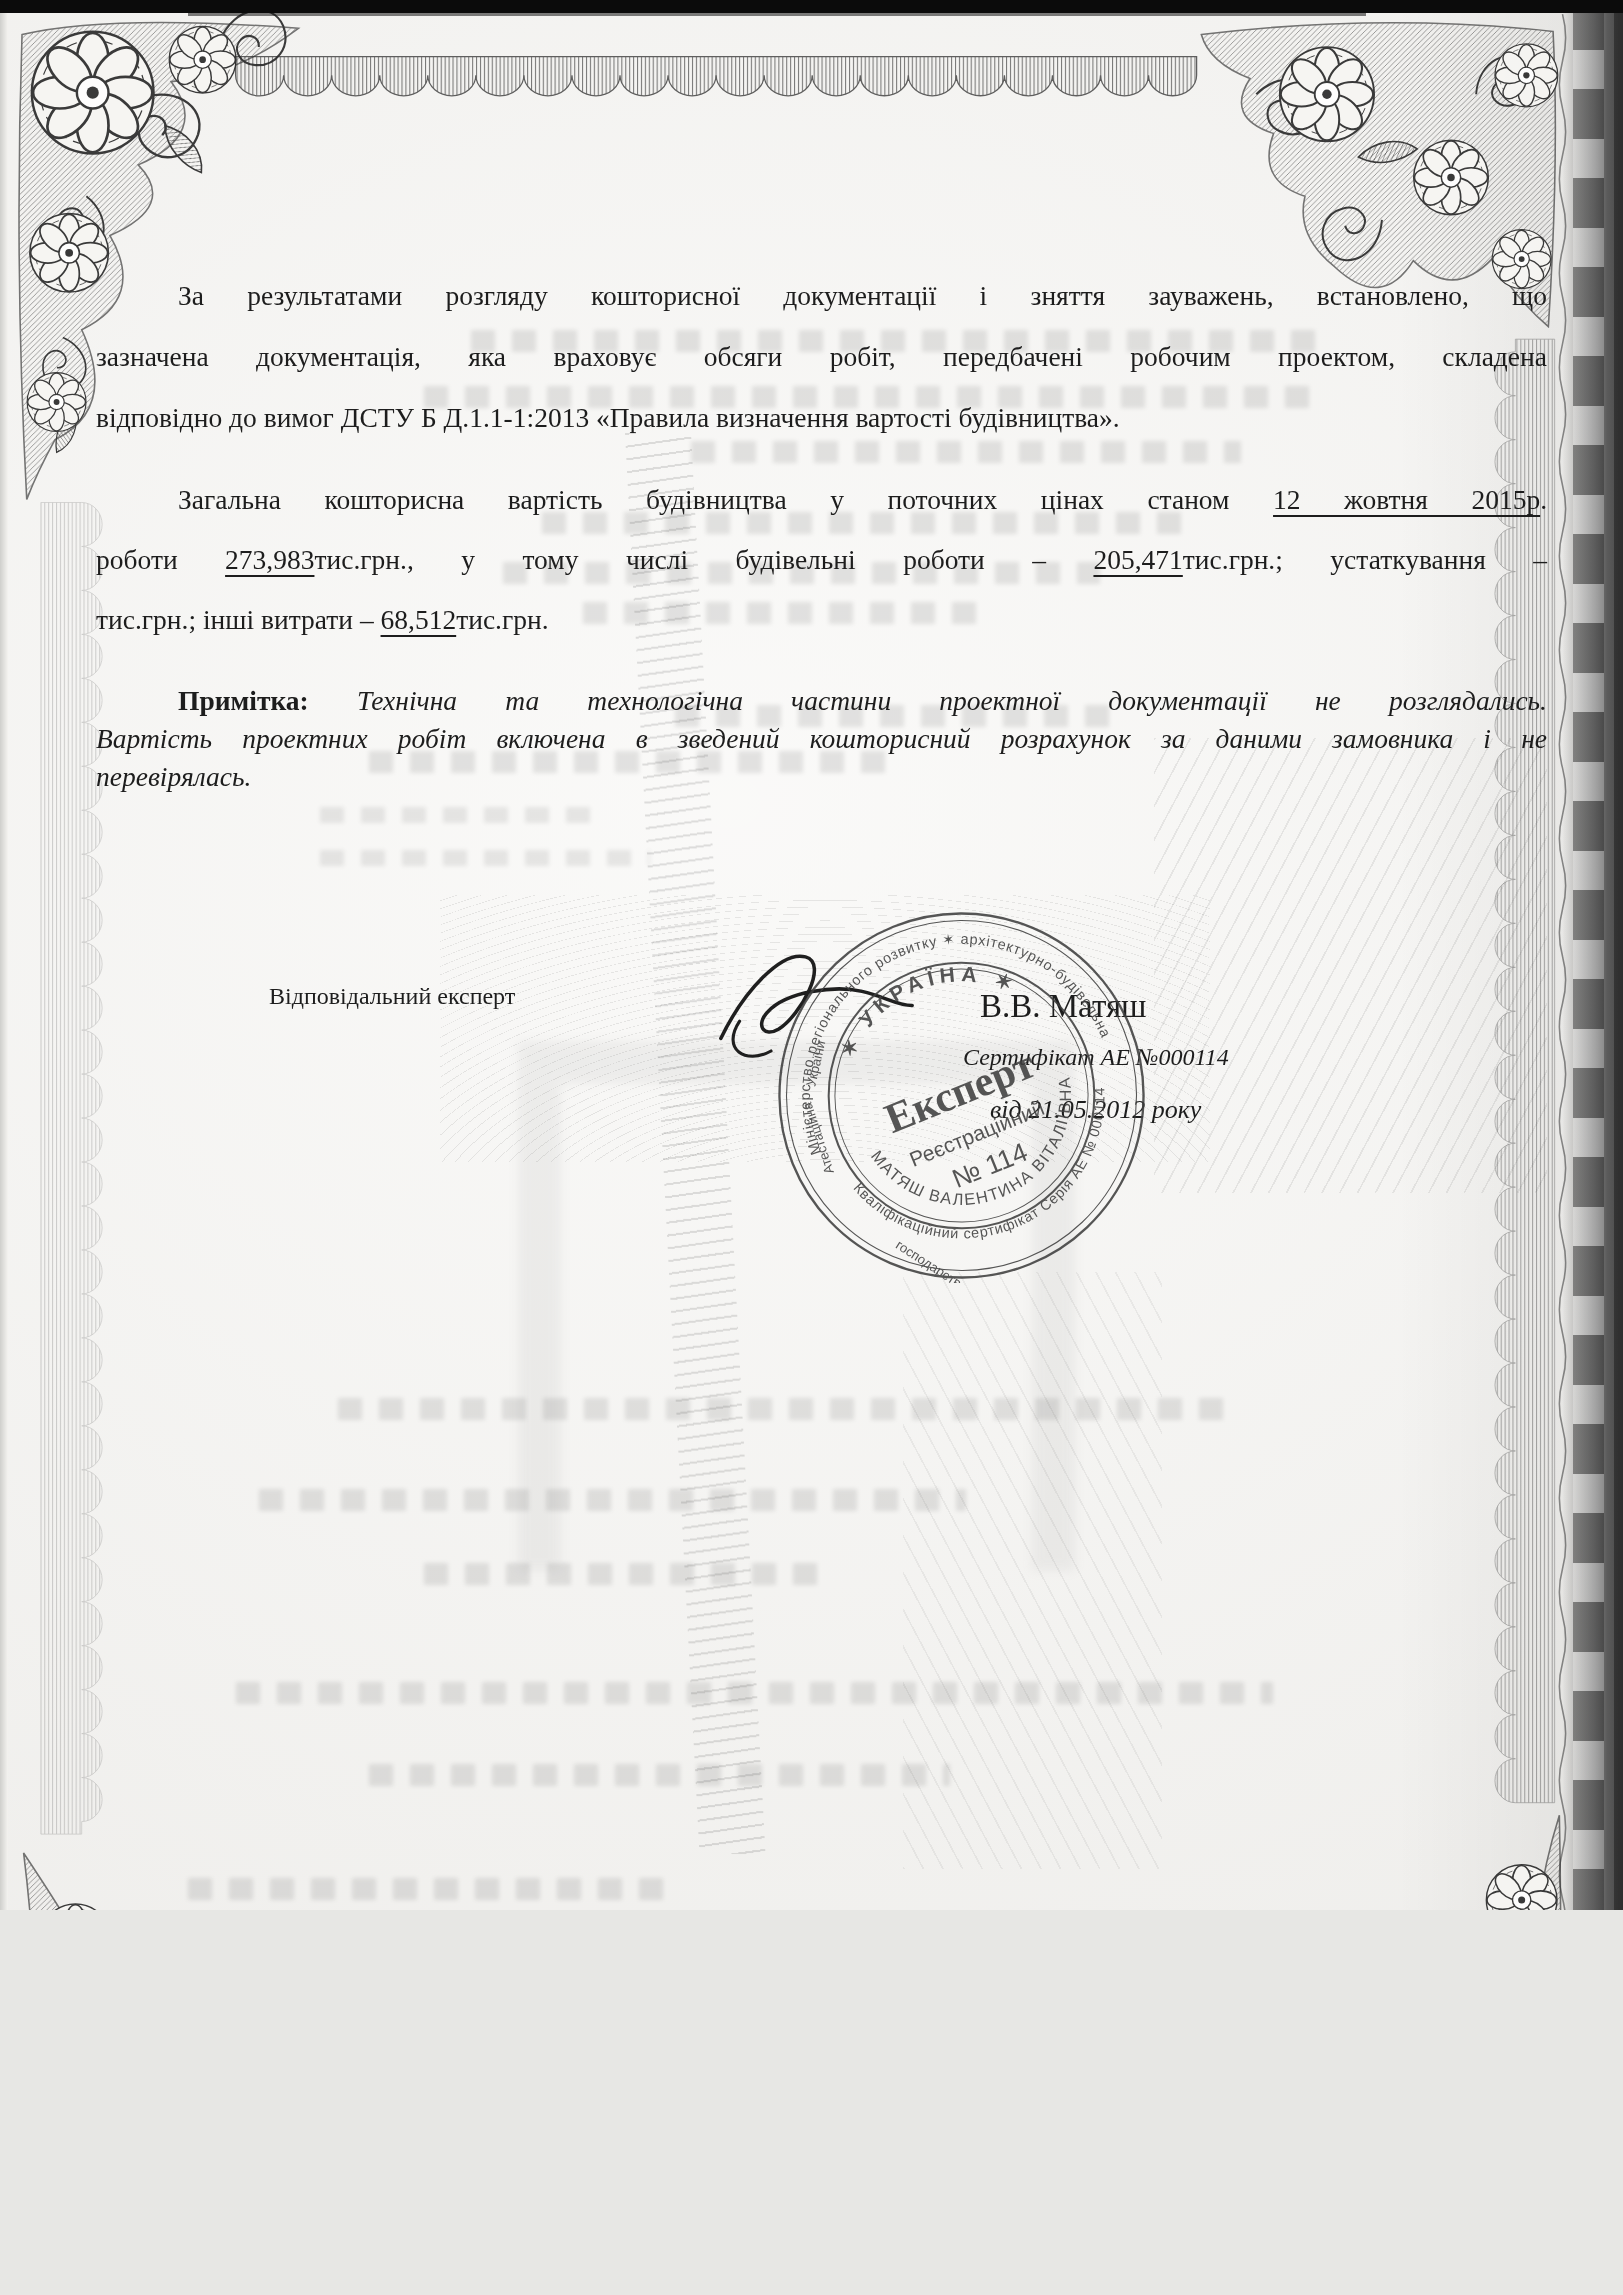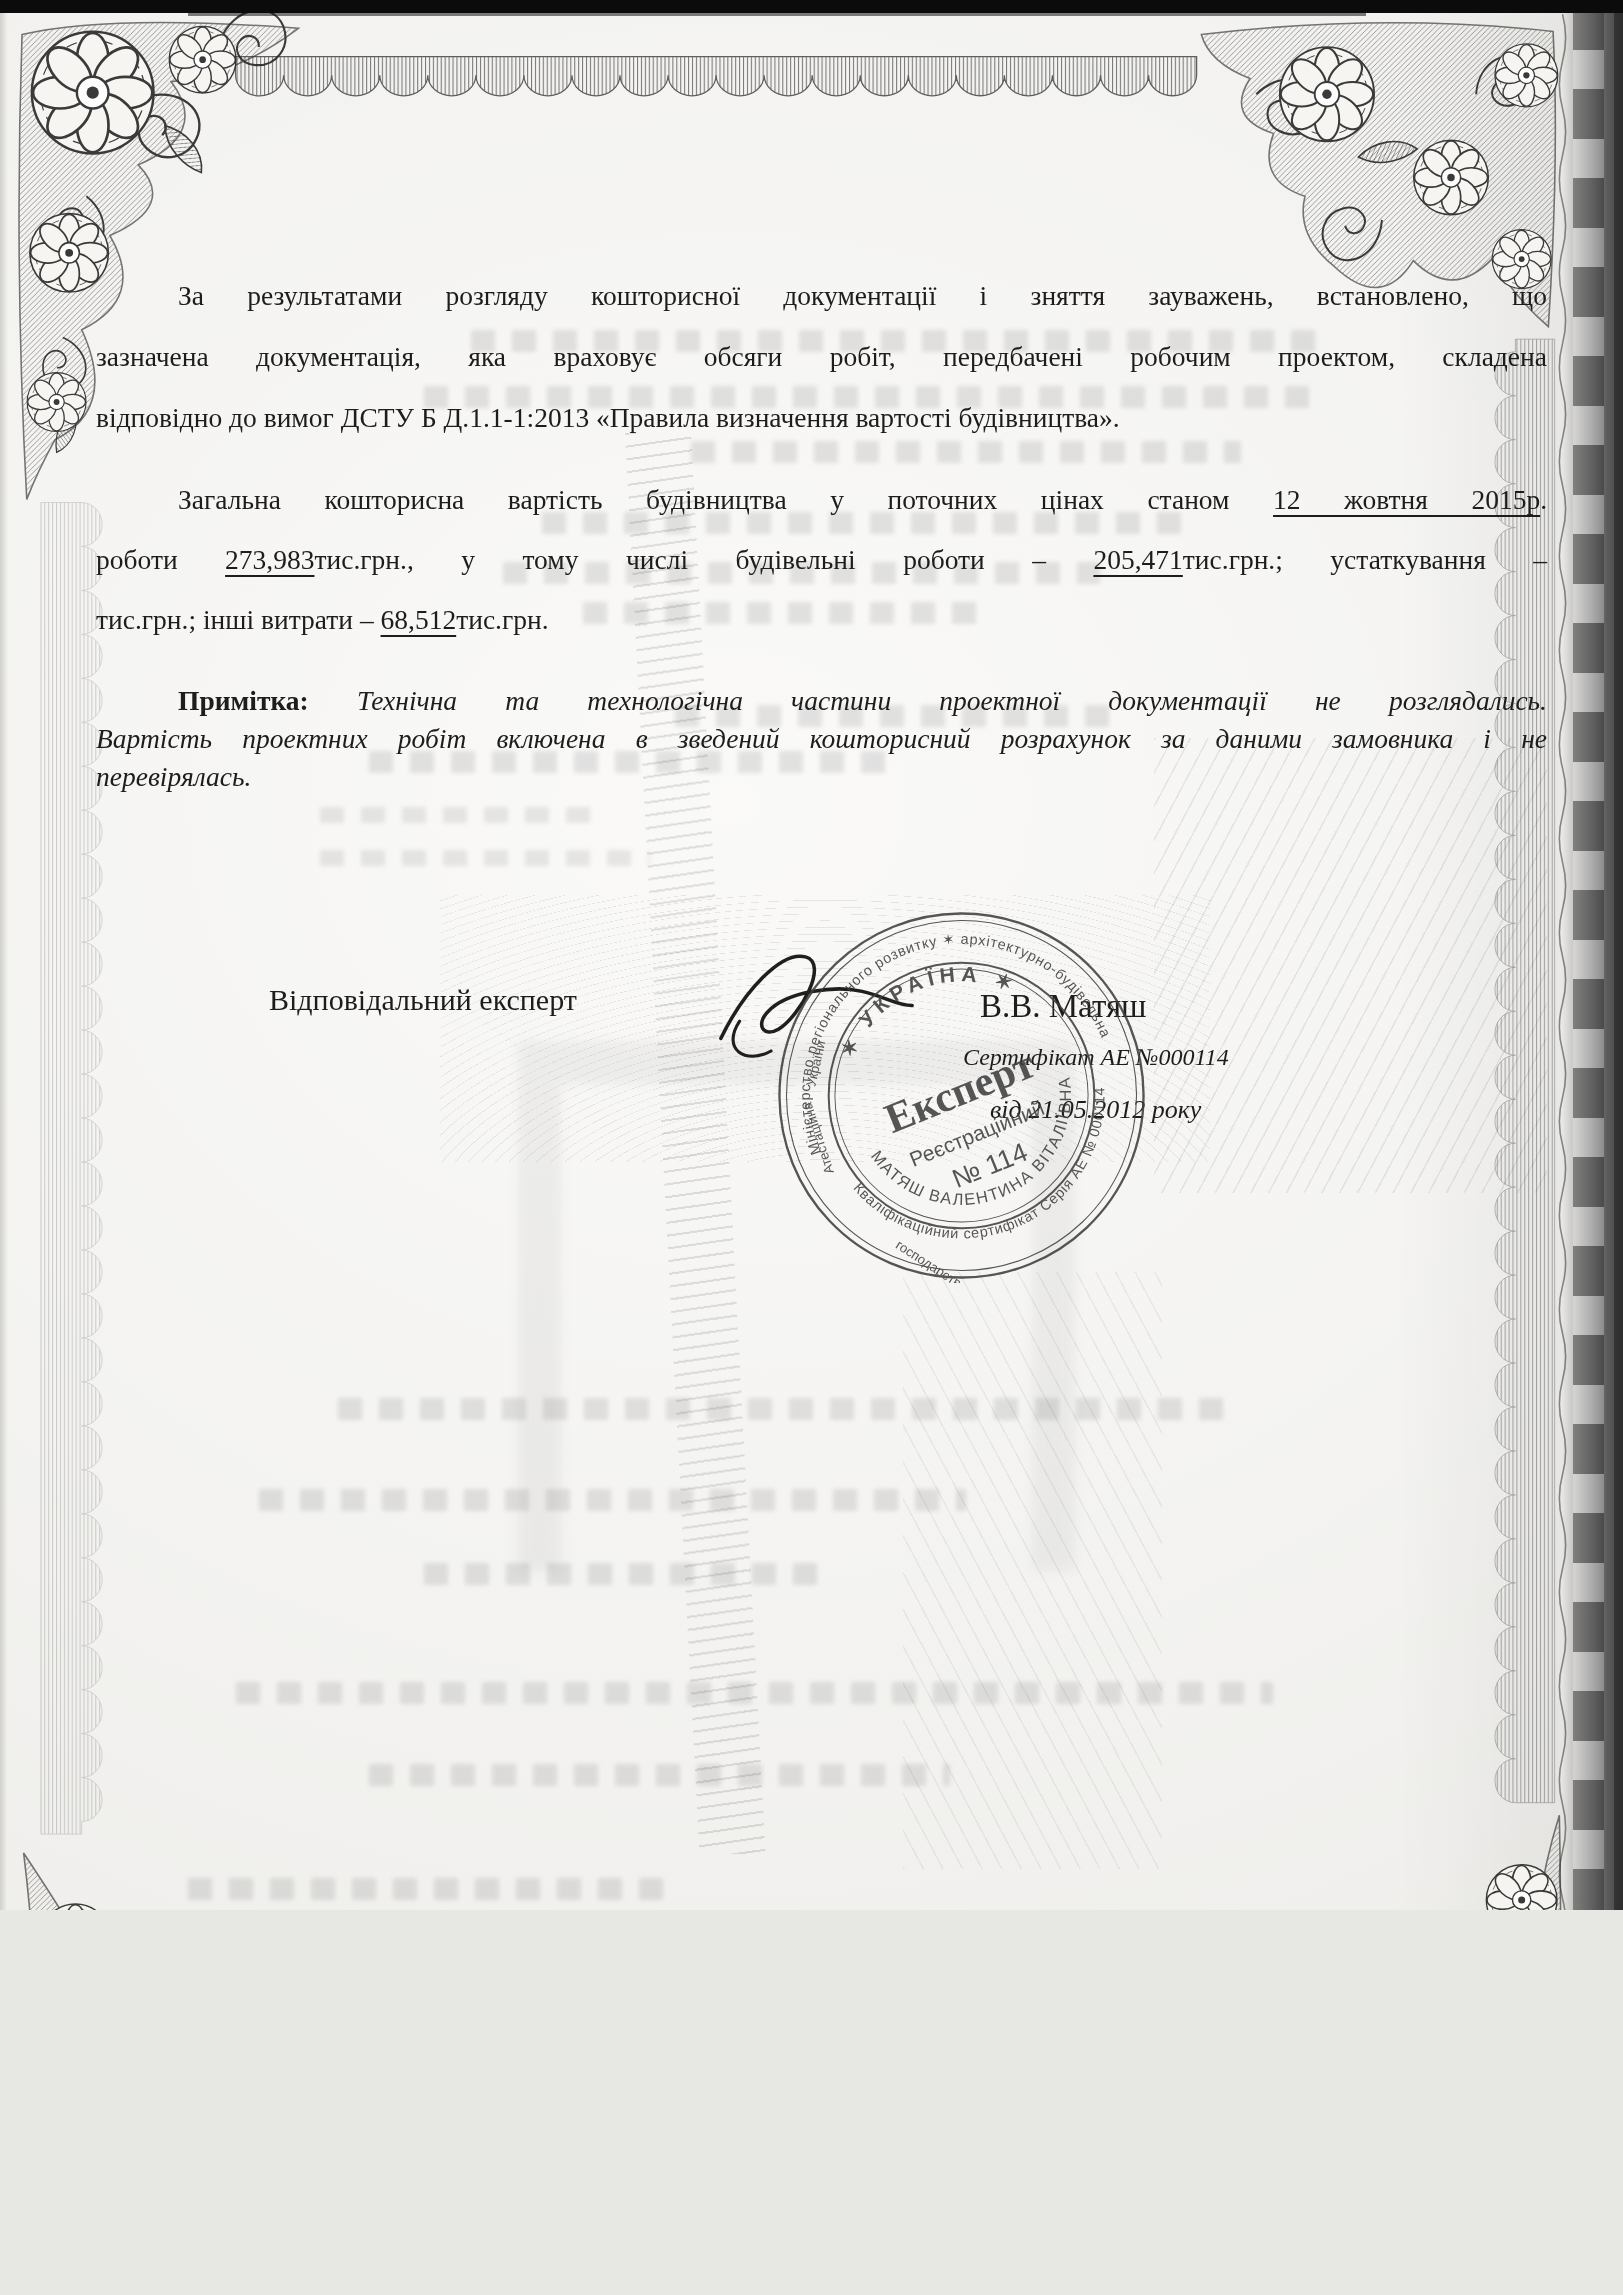--- a/index.html
+++ b/index.html
@@ -36,21 +36,21 @@
   
   .para{position:absolute;left:96px;width:1451px;font-size:27.5px;}
   .line{white-space:normal;}
   .j{text-align:justify;text-align-last:justify;}
   .indent{text-indent:82px;}
   #para1{top:265px;line-height:61px;}
   #para2{top:470px;line-height:60px;}
   #note{top:682px;line-height:38px;font-style:italic;}
   #note .lbl{font-style:normal;font-weight:bold;}
   .u{text-decoration:underline;text-underline-offset:5.5px;text-decoration-thickness:2px;}
-  .role{left:269px;top:983px;font-size:30px;}
+  .role{left:269px;top:983px;font-size:24px;}
   .expname{left:980px;top:988px;font-size:33px;}
   .cert{left:963px;top:1044px;font-size:24px;font-style:italic;text-align:center;}
   .certdate{left:990px;top:1095px;font-size:26px;font-style:italic;}
   .serial{left:225px;top:2116px;display:flex;align-items:baseline;color:#2e2e2e;}
   .serial .series{font-size:36px;font-weight:bold;letter-spacing:1.6px;}
   .serial .nosign{font-size:35px;font-weight:bold;margin-left:46px;}
   .serial .num{font-family:"DejaVu Sans Mono","Liberation Mono",monospace;font-size:38px;
     letter-spacing:9.4px;margin-left:22px;color:#3a3a3a;margin-top:12px;}
   
   .stamp{left:774px;top:908px;width:375px;height:375px;opacity:.88;}

